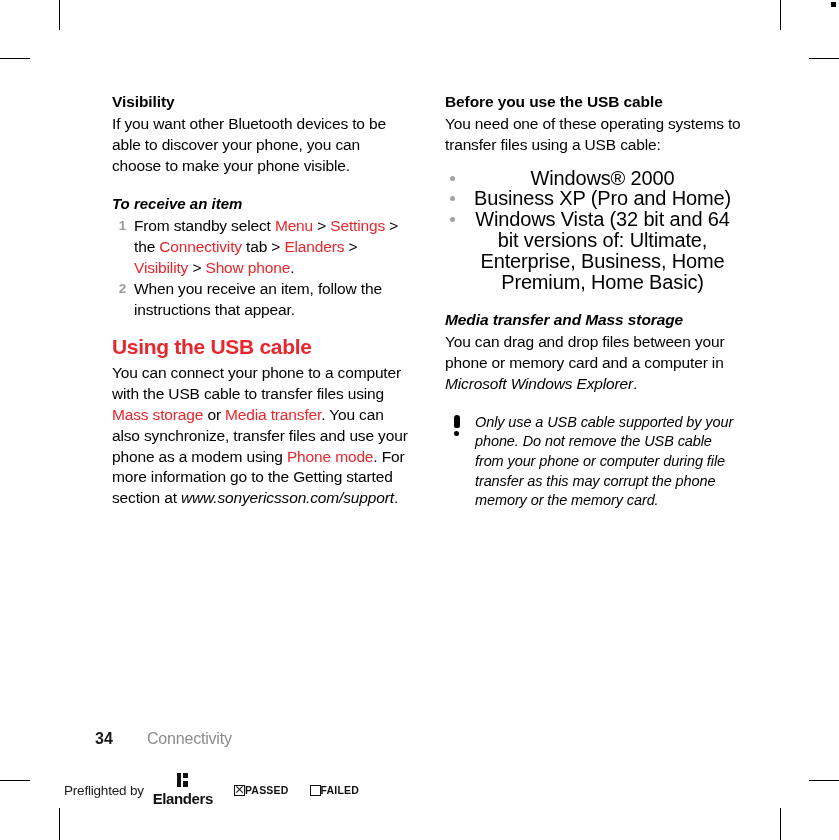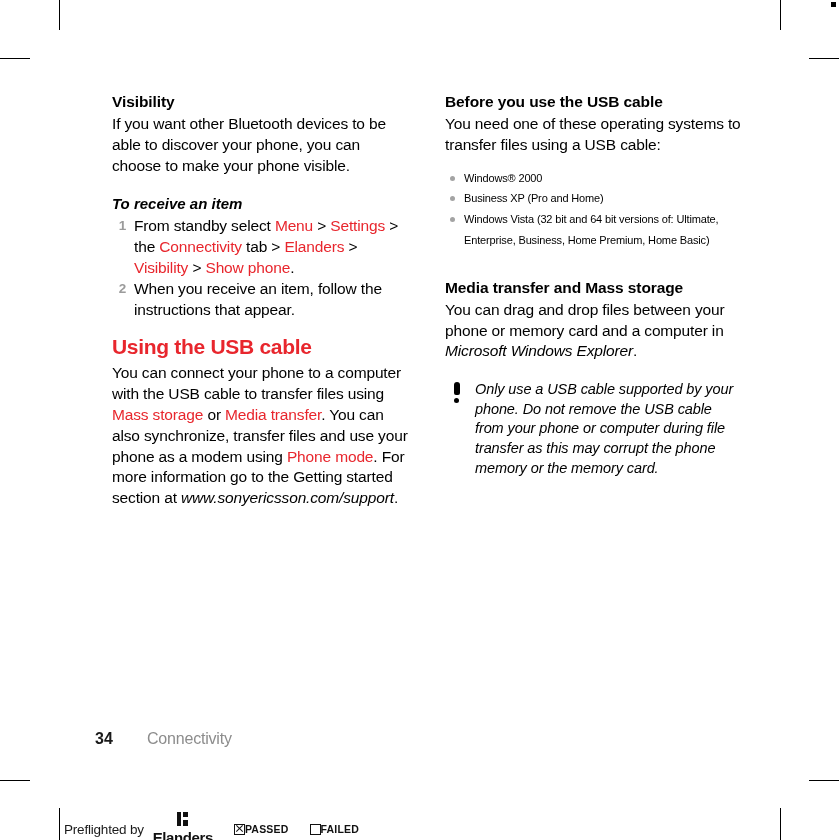--- a/index.html
+++ b/index.html
@@ -106,23 +106,24 @@
 
   
   ul.blist {
     list-style: none;
     margin: 12px 0 0 0;
     padding: 0;
   }
   ul.blist > li {
     position: relative;
     padding-left: 19px;
-    font-size: 11px;
+    font-size: 20px;
     line-height: 20.8px;
     letter-spacing: -0.15px;
+    text-align: center;
   }
   ul.blist > li::before {
     content: "";
     position: absolute;
     left: 5px;
     top: 8px;
     width: 5px;
     height: 5px;
     border-radius: 50%;
     background: #a3a3a3;
@@ -184,21 +185,21 @@
   .footer .chapter {
     font-size: 16px;
     color: #8c8c8c;
     letter-spacing: -0.2px;
   }
 
   
   .preflight {
     position: absolute;
     left: 0;
-    top: 798px;
+    top: 759px;
     width: 839px;
     height: 42px;
     display: flex;
     align-items: center;
   }
   .pf-inner {
     position: absolute;
     left: 64px;
     top: 14px;
     display: flex;
@@ -318,21 +319,21 @@
 
     <h3 class="sec-head">Before you use the USB cable</h3>
     <p class="body">You need one of these operating systems to transfer files using a USB cable:</p>
 
     <ul class="blist">
       <li>Windows® 2000</li>
       <li>Business XP (Pro and Home)</li>
       <li>Windows Vista (32 bit and 64 bit versions of: Ultimate, Enterprise, Business, Home Premium, Home Basic)</li>
     </ul>
 
-    <h3 class="sec-head" style="margin-top:27px;">Media transfer and Mass storage</h3>
+    <h3 class="sec-head" style="margin-top:18px;font-style:italic;">Media transfer and Mass storage</h3>
     <p class="body"><span>You can drag and drop files between your phone or memory card and a computer in </span><span class="ital">Microsoft Windows Explorer</span><span>.</span></p>
 
     <div class="note">
       <span class="bang">
         <span class="stem"></span>
         <span class="dot"></span>
       </span>
       <p>Only use a USB cable supported by your phone. Do not remove the USB cable from your phone or computer during file transfer as this may corrupt the phone memory or the memory card.</p>
     </div>
   </div>

